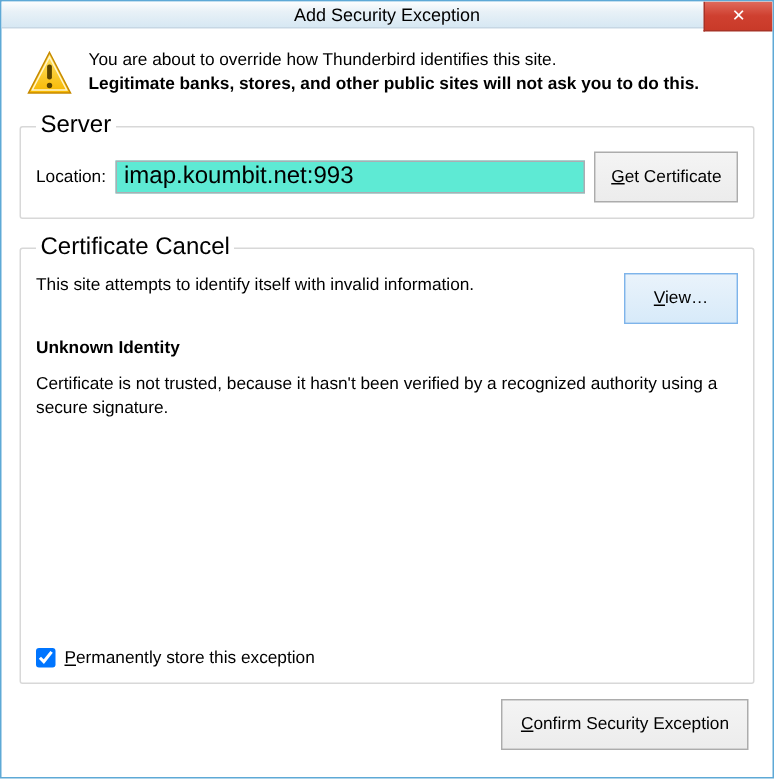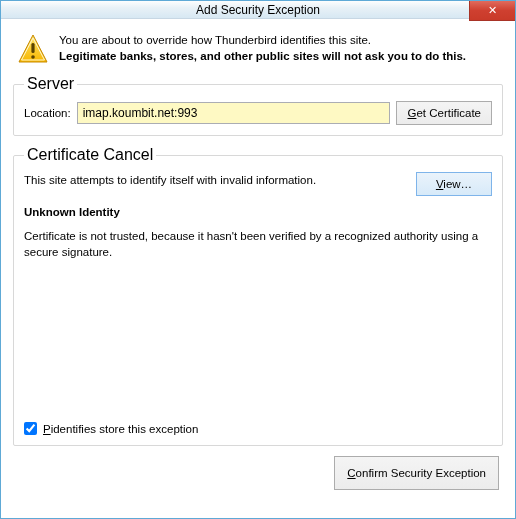--- a/index.html
+++ b/index.html
@@ -85,25 +85,25 @@
   .server-label {
     font-size: 11.5px;
     white-space: nowrap;
   }
   .location-input {
     flex: 1;
     height: 22px;
     border: 1px solid #abadb3;
     padding: 2px 5px;
     font-family: inherit;
-    font-size: 12px;
-    background: #fef9c3;
+    font-size: 16px;
+    background: #5eead4;
   }
   .btn {
-    height: 24px;
+    height: 34px;
     background: linear-gradient(to bottom, #f4f4f4, #ececec);
     border: 1px solid #acacac;
     font-family: inherit;
     font-size: 11.5px;
     padding: 0 10px;
     cursor: default;
     min-width: 0;
   }
   .btn u { text-decoration: underline; }
   .btn-view {
@@ -199,21 +199,21 @@
     <div class="cert-status-body">
       <div class="cert-status-top">
         <button class="btn btn-view"><u>V</u><span>iew…</span></button>
         <div>This site attempts to identify itself with invalid information.</div>
       </div>
       <div class="cert-heading">Unknown Identity</div>
       <div>Certificate is not trusted, because it hasn't been verified by a recognized authority using a secure signature.</div>
     </div>
     <label class="perm-row">
       <input type="checkbox" checked="" style="">
-      <span><u>P</u><span>identifies store this exception</span></span>
+      <span><u>P</u><span>ermanently store this exception</span></span>
     </label>
   </fieldset>
 
   <div class="footer">
     <button class="btn"><u>C</u><span>onfirm Security Exception</span></button>
   </div>
 
 </div>
 
 </body></html>

